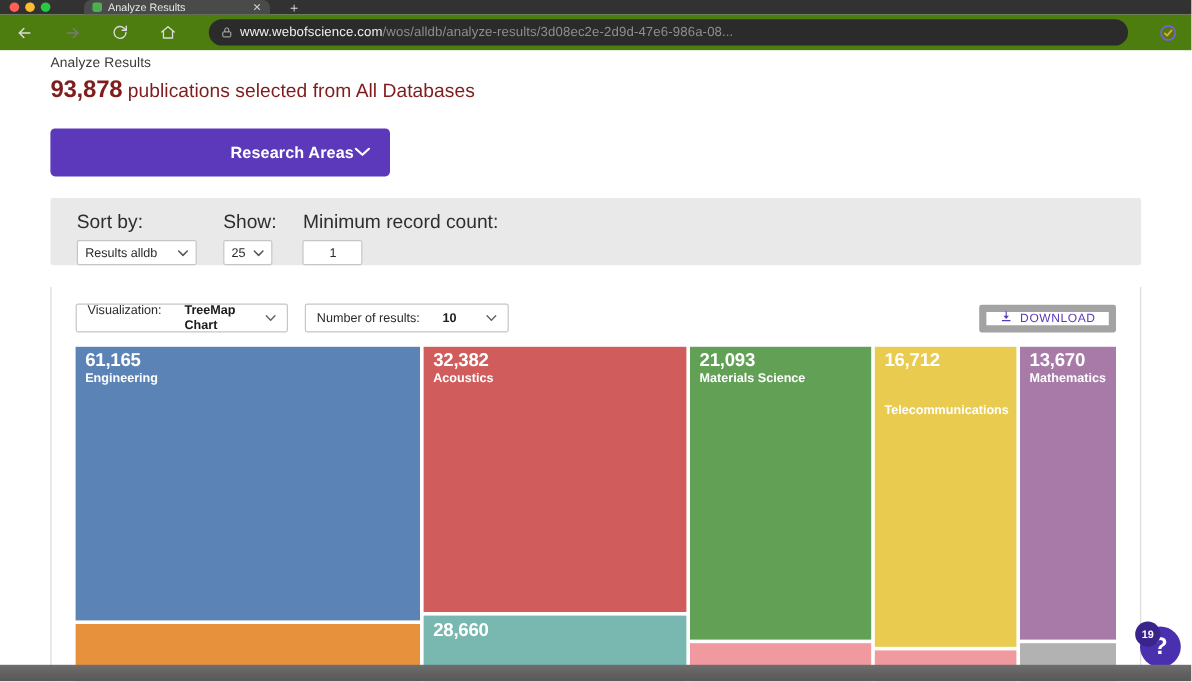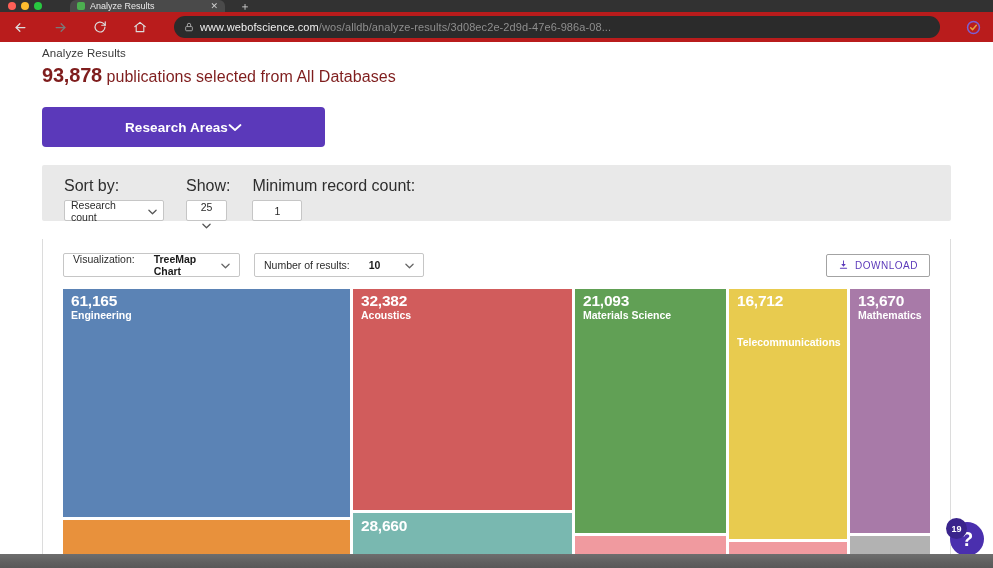--- a/index.html
+++ b/index.html
@@ -28,21 +28,21 @@
   }
   .tab-fav { width:8px; height:8px; border-radius:2px; background:#4caf50; flex:none; }
   .tab-title { flex:1; overflow:hidden; text-overflow:ellipsis; line-height:12px; }
   .tab-close { font-size:9px; color:#cfcfcf; flex:none; }
   .newtab {
     position:absolute; left:232px; bottom:0; width:26px; height:12px;
     color:#d8d8d8; font-size:11px; display:flex; align-items:center; justify-content:center;
   }
 
   .navbar {
-    height: 30px; background:#b91c1c; display:flex; align-items:center;
+    height: 30px; background:#4d7c0f; display:flex; align-items:center;
     padding: 0 8px; gap: 16px;
   }
   .navbtn {
     width:24px; height:24px; display:flex; align-items:center; justify-content:center;
     color:#dcdcdc; border-radius:4px; flex:none;
   }
   .navbtn.dim { color:#7a7a7a; }
   .navbtn svg { display:block; }
   .urlbar {
     flex:1; height:22px; background:#2b2b2b; border-radius:11px;
@@ -72,37 +72,37 @@
   
   .page { position:absolute; top:42px; left:0; right:0; bottom:0; background:#fff; overflow:hidden; }
   .content { padding: 0 42px; }
 
   .eyebrow { font-size:11.5px; color:#3a3a3a; padding-top:5px; letter-spacing:0.1px; }
   .headline { font-size:16px; color:#7f1d1d; margin-top:5px; letter-spacing:0.05px; }
   .headline .count { font-size:20px; font-weight:700; letter-spacing:-0.2px; }
 
   .research-dd {
     margin-top:20px; width:283px; height:40px; background:#5b39ba; border-radius:4px;
-    display:flex; align-items:center; justify-content:center;
+    display:flex; align-items:center; justify-content:flex-end;
     padding:0 16px 0 16px; color:#fff; cursor:pointer;
   }
   .research-dd .lbl { font-size:13.5px; font-weight:700; letter-spacing:0.1px; }
 
   .toolbar {
     margin-top:18px; background:#e9e9e9; height:56px; border-radius:2px;
     display:flex; align-items:flex-start; padding:12px 22px; gap:22px;
   }
   .field-label { font-size:16px; color:#2e2e2e; margin-bottom:5px; white-space:nowrap; }
   .sel {
     height:21px; background:#fff; border:1px solid #c6c6c6; border-radius:2px;
     display:flex; align-items:center; justify-content:space-between; gap:6px;
     padding:0 6px; font-size:10.5px; color:#2b2b2b; cursor:pointer;
   }
   .sel.w-results { width:100px; }
-  .sel.w-show { width:41px;flex-direction:column; }
+  .sel.w-show { width:41px; }
   .numbox {
     width:50px; height:21px; background:#fff; border:1px solid #c6c6c6; border-radius:2px;
     display:flex; align-items:center; justify-content:center;
     font-size:10.5px; color:#2b2b2b;
   }
 
   .viz-card {
     margin-top:18px; border:1px solid #dcdcdc; border-top:none; border-radius:0;
     background:#fff; padding:0; height:330px; position:relative; overflow:hidden;
   }
@@ -111,21 +111,21 @@
     height:24px; background:#fff; border:1px solid #c6c6c6; border-radius:2px;
     display:flex; align-items:center; justify-content:space-between;
     padding:0 9px; font-size:10.5px; color:#2b2b2b; cursor:pointer;
   }
   .viz-sel.a { width:177px; }
   .viz-sel.b { width:170px; }
   .viz-sel .k { color:#2b2b2b; }
   .viz-sel .v { font-weight:700; color:#1b1b1b; }
   .viz-sel .lt { display:flex; gap:19px; }
   .dl-btn {
-    margin-left:auto; height:23px; border:1px solid #a3a3a3; border-radius:2px;
+    margin-left:auto; height:23px; border:6px solid #a3a3a3; border-radius:2px;
     background:#fff; display:flex; align-items:center; gap:6px; padding:0 11px;
     color:#5b39ba; font-size:10px; letter-spacing:0.5px; cursor:pointer;
   }
 
   
   .treemap {
     position:absolute; left:20px; right:20px; top:50px; bottom:-58px;
     display:flex; gap:3px;
   }
   .col { display:flex; flex-direction:column; gap:3px; }
@@ -301,21 +301,21 @@
           <svg width="14" height="9" viewBox="0 0 14 9" fill="none" stroke="#fff" stroke-width="1.8" stroke-linecap="round" stroke-linejoin="round">
               <polyline points="1.5,2 7,7 12.5,2"></polyline>
             </svg>
         </span>
       </div>
 
       <div class="toolbar">
         <div>
           <div class="field-label">Sort by:</div>
           <div class="sel w-results">
-            <span>Research count</span>
+            <span>Results alldb</span>
             <span>
               <svg width="9" height="6" viewBox="0 0 10 6" fill="none" stroke="#555" stroke-width="1.4" stroke-linecap="round" stroke-linejoin="round">
                   <polyline points="1,1 5,5 9,1"></polyline>
                 </svg>
             </span>
           </div>
         </div>
         <div>
           <div class="field-label">Show:</div>
           <div class="sel w-show">

